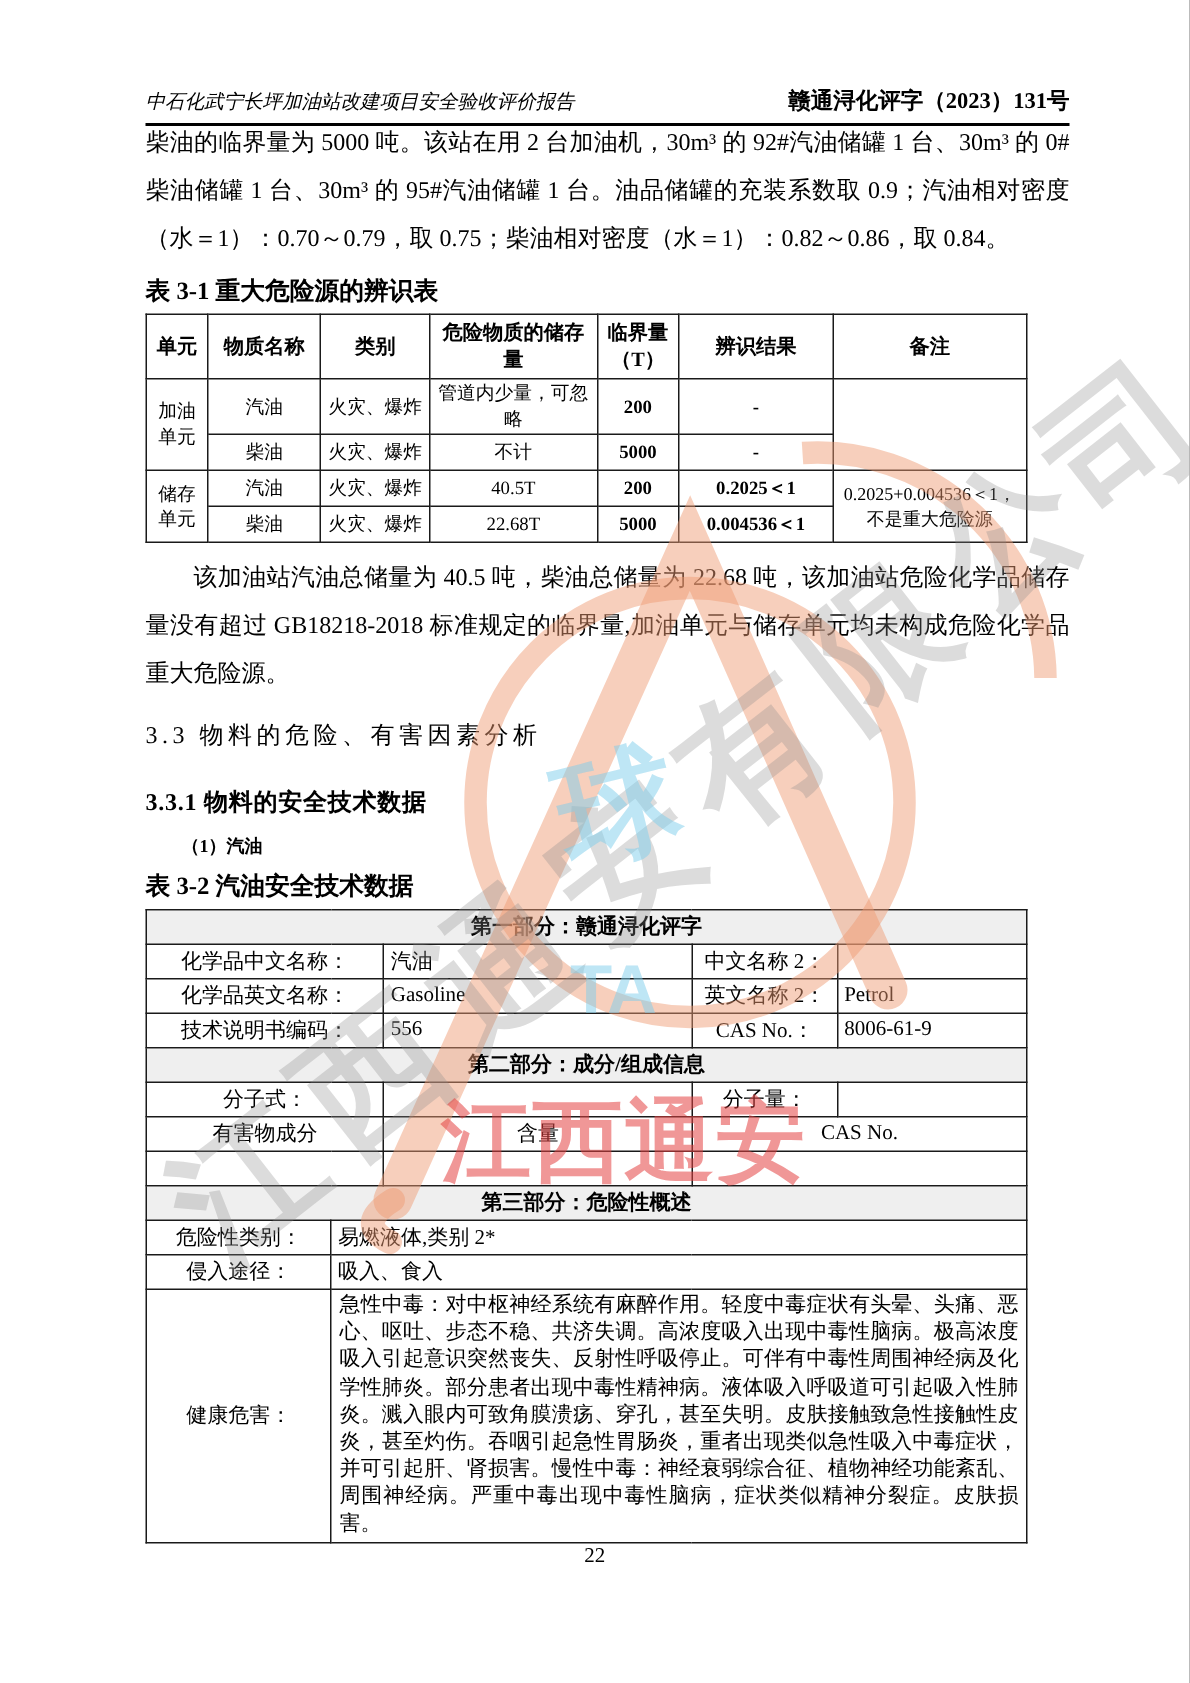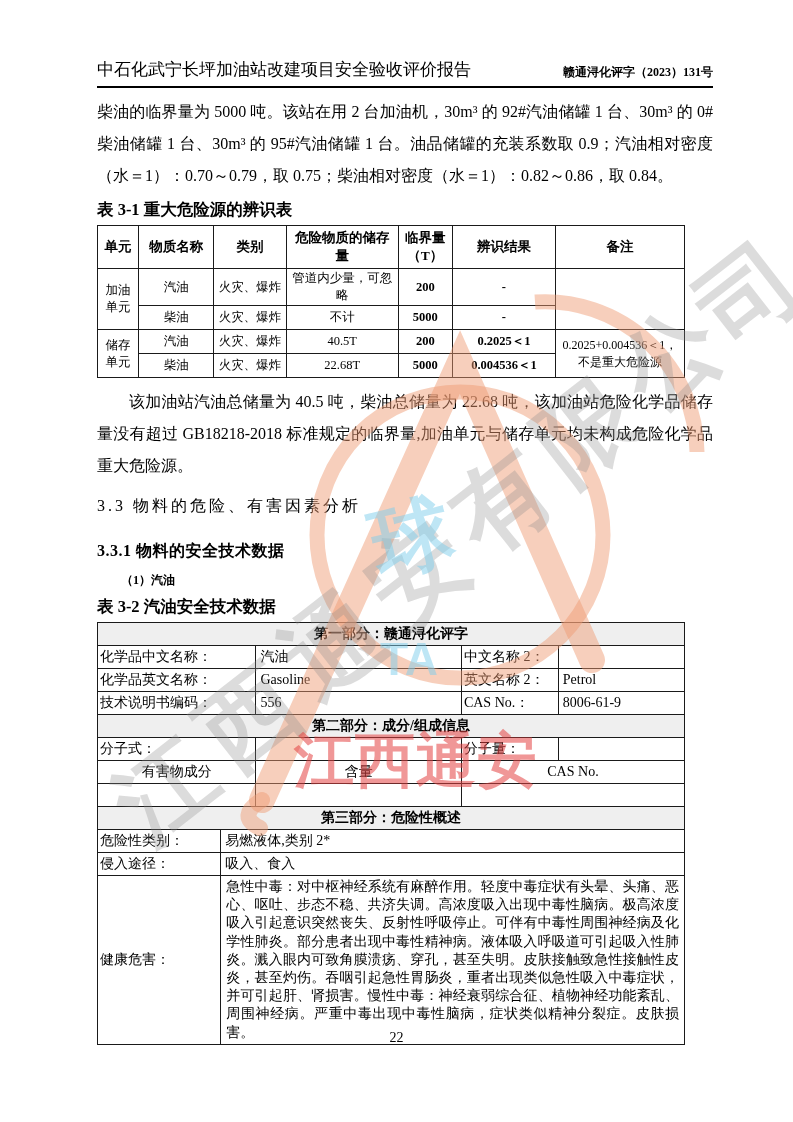--- a/index.html
+++ b/index.html
@@ -3,25 +3,25 @@
 <meta charset="utf-8">
 <style>
   html,body{margin:0;padding:0;background:#888;}
   .page{position:relative;width:793px;height:1122px;background:#ffffff;margin:0 auto;
         font-family:"Liberation Serif","DejaVu Serif",serif;color:#000;overflow:hidden;}
 
   
   .header{position:absolute;left:97px;top:58px;width:616px;display:flex;
           justify-content:space-between;align-items:flex-end;
           border-bottom:2px solid #000;padding-bottom:5px;}
-  .header .h-left{font-size:17px;}
-  .header .h-right{font-size:12px;font-weight:bold;margin-left:28px;}
-
-  
-  .content{position:absolute;left:97px;top:96px;width:616px;}
+  .header .h-left{font-size:13px;font-style:italic;}
+  .header .h-right{font-size:15px;font-weight:bold;margin-left:28px;}
+
+  
+  .content{position:absolute;left:97px;top:80px;width:616px;}
   .body-text{font-size:16px;line-height:32px;text-align:justify;margin:0;}
   .indent{text-indent:2em;margin-top:8px;}
 
   .tbl-title{font-size:16.5px;font-weight:bold;text-align:left;margin:7px 0 4px 0;}
 
   table{border-collapse:collapse;width:588px;table-layout:fixed;}
   td,th{border:1.5px solid #1a1a1a;padding:1px 2px;text-align:center;vertical-align:middle;
         overflow:hidden;}
 
   
@@ -32,21 +32,21 @@
   .t1 .remark{font-weight:normal;font-size:12px;white-space:nowrap;}
 
   
   .h33{font-size:16px;font-weight:normal;letter-spacing:3px;margin:14px 0 0 0;}
   .h331{font-size:16px;font-weight:bold;letter-spacing:0.5px;margin:24px 0 0 0;}
   .h331-1{font-size:12px;font-weight:bold;margin:10px 0 0 0;text-indent:2em;}
 
   
   .t2 td,.t2 th{font-size:14px;height:20px;}
   .t2 .sect{background:#efefef;font-weight:bold;}
-  .t2 .lab{text-align:left;padding-right:2px;}
+  .t2 .lab{text-align:center;padding-right:2px;}
   .t2 .val{text-align:left;padding-left:4px;}
   .t2 .health-cell{text-align:justify;vertical-align:middle;padding:2px 5px;
         font-size:14px;line-height:18.2px;height:auto;}
   .t2 .health-lab{vertical-align:middle;}
 
   .page-number{position:absolute;left:0;top:1030px;width:100%;text-align:center;font-size:14px;}
 
   
   .watermark{position:absolute;left:0;top:0;width:793px;height:1122px;pointer-events:none;z-index:5;}
   .wm-gray{position:absolute;font-family:"Liberation Sans","DejaVu Sans",sans-serif;

